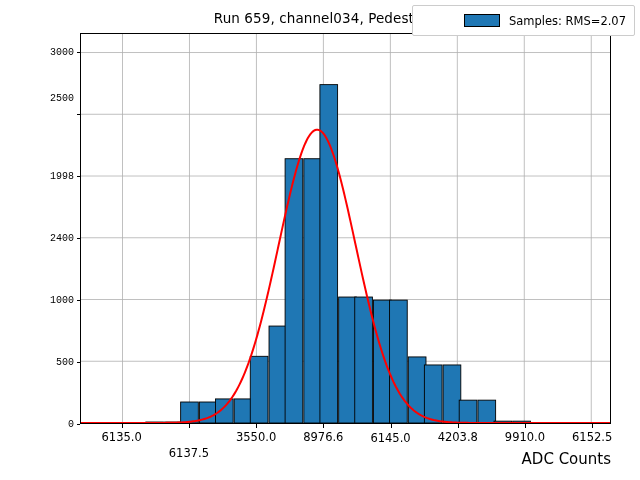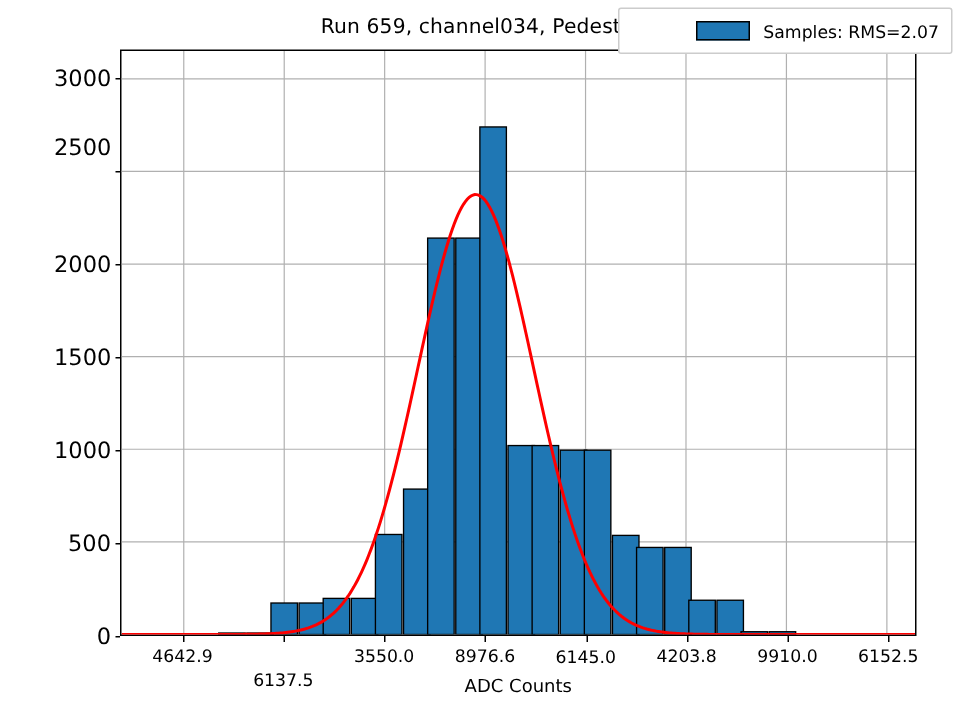--- a/index.html
+++ b/index.html
@@ -18,29 +18,29 @@
   }
   #grid-layer,#data-layer,#tick-layer{position:absolute;left:0;top:0;width:100%;height:100%;}
   #grid-layer svg,#data-layer svg{display:block;width:100%;height:100%;}
 
   
   .xtick-label{
     position:absolute;font-size:11.5px;color:#000000;
     transform:translateX(-50%);white-space:nowrap;
   }
   .ytick-label{
-    position:absolute;font-size:15px;color:#000000;
-    transform:translateY(-50%);white-space:nowrap;text-align:right;
+    position:absolute;font-size:10px;color:#000000;
+    transform:translateY(-50%);white-space:nowrap;text-align:right;font-family:Liberation Mono, monospace;
   }
   .xtick-mark{position:absolute;width:1px;height:3.5px;background:#000000;}
   .ytick-mark{position:absolute;width:3.5px;height:1px;background:#000000;}
 
   #xlabel{
-    position:absolute;left:80px;top:450px;width:531px;text-align:center;
-    font-size:12px;color:#000000;
+    position:absolute;left:80px;top:450px;width:531px;text-align:right;
+    font-size:15px;color:#000000;
   }
 
   
   #legend{
     position:absolute;right:5px;top:5px;
     background:#ffffff;border:0.9px solid #cccccc;border-radius:2px;
     padding:5px 8px 5px 7px;box-sizing:border-box;
   }
   .legend-row{display:flex;align-items:center;height:19px;padding-left:44px;}
   .legend-key{width:36px;height:13px;margin-right:9px;flex:0 0 auto;position:relative;}
@@ -102,21 +102,21 @@
           <rect x="398.45" y="368.04" width="17.74" height="22.96" fill="#1f77b4" stroke="#000000" stroke-width="0.9"></rect>
           <rect x="414.58" y="389.14" width="17.74" height="1.86" fill="#1f77b4" stroke="#000000" stroke-width="0.9"></rect>
           <rect x="433.40" y="389.14" width="17.74" height="1.86" fill="#1f77b4" stroke="#000000" stroke-width="0.9"></rect>
           <polyline points="0.00,391.00 1.26,391.00 2.53,391.00 3.79,391.00 5.06,391.00 6.32,391.00 7.59,391.00 8.85,391.00 10.11,391.00 11.38,391.00 12.64,391.00 13.91,391.00 15.17,391.00 16.44,391.00 17.70,391.00 18.96,391.00 20.23,391.00 21.49,391.00 22.76,391.00 24.02,391.00 25.29,391.00 26.55,391.00 27.81,391.00 29.08,391.00 30.34,391.00 31.61,391.00 32.87,391.00 34.14,391.00 35.40,391.00 36.66,391.00 37.93,391.00 39.19,391.00 40.46,391.00 41.72,391.00 42.99,391.00 44.25,391.00 45.51,391.00 46.78,391.00 48.04,391.00 49.31,391.00 50.57,391.00 51.84,391.00 53.10,391.00 54.36,391.00 55.63,391.00 56.89,390.99 58.16,390.99 59.42,390.99 60.69,390.99 61.95,390.99 63.21,390.99 64.48,390.99 65.74,390.98 67.01,390.98 68.27,390.98 69.54,390.98 70.80,390.97 72.06,390.97 73.33,390.96 74.59,390.96 75.86,390.95 77.12,390.94 78.39,390.93 79.65,390.93 80.91,390.92 82.18,390.90 83.44,390.89 84.71,390.87 85.97,390.86 87.24,390.84 88.50,390.82 89.76,390.79 91.03,390.76 92.29,390.73 93.56,390.70 94.82,390.66 96.09,390.62 97.35,390.57 98.61,390.51 99.88,390.45 101.14,390.39 102.41,390.31 103.67,390.23 104.94,390.14 106.20,390.04 107.46,389.93 108.73,389.80 109.99,389.67 111.26,389.52 112.52,389.35 113.79,389.17 115.05,388.97 116.31,388.75 117.58,388.51 118.84,388.24 120.11,387.95 121.37,387.64 122.64,387.30 123.90,386.92 125.16,386.52 126.43,386.07 127.69,385.59 128.96,385.07 130.22,384.51 131.49,383.90 132.75,383.24 134.01,382.53 135.28,381.76 136.54,380.94 137.81,380.05 139.07,379.10 140.34,378.08 141.60,376.98 142.86,375.81 144.13,374.56 145.39,373.23 146.66,371.81 147.92,370.29 149.19,368.69 150.45,366.98 151.71,365.17 152.98,363.25 154.24,361.22 155.51,359.08 156.77,356.82 158.04,354.43 159.30,351.93 160.56,349.30 161.83,346.53 163.09,343.64 164.36,340.61 165.62,337.44 166.89,334.14 168.15,330.70 169.41,327.11 170.68,323.39 171.94,319.53 173.21,315.52 174.47,311.38 175.74,307.10 177.00,302.68 178.26,298.13 179.53,293.45 180.79,288.64 182.06,283.71 183.32,278.67 184.59,273.51 185.85,268.24 187.11,262.88 188.38,257.43 189.64,251.89 190.91,246.28 192.17,240.61 193.44,234.87 194.70,229.10 195.96,223.28 197.23,217.45 198.49,211.60 199.76,205.76 201.02,199.93 202.29,194.13 203.55,188.36 204.81,182.66 206.08,177.02 207.34,171.46 208.61,166.00 209.87,160.65 211.14,155.42 212.40,150.33 213.66,145.40 214.93,140.63 216.19,136.04 217.46,131.65 218.72,127.46 219.99,123.49 221.25,119.75 222.51,116.25 223.78,113.01 225.04,110.03 226.31,107.32 227.57,104.89 228.84,102.74 230.10,100.89 231.36,99.34 232.63,98.10 233.89,97.17 235.16,96.54 236.42,96.23 237.69,96.24 238.95,96.56 240.21,97.20 241.48,98.15 242.74,99.40 244.01,100.96 245.27,102.82 246.54,104.98 247.80,107.42 249.06,110.14 250.33,113.14 251.59,116.39 252.86,119.90 254.12,123.65 255.39,127.63 256.65,131.82 257.91,136.23 259.18,140.82 260.44,145.60 261.71,150.54 262.97,155.63 264.24,160.86 265.50,166.22 266.76,171.68 268.03,177.25 269.29,182.89 270.56,188.60 271.82,194.36 273.09,200.17 274.35,206.00 275.61,211.84 276.88,217.69 278.14,223.52 279.41,229.33 280.67,235.11 281.94,240.84 283.20,246.51 284.46,252.12 285.73,257.65 286.99,263.10 288.26,268.46 289.52,273.72 290.79,278.87 292.05,283.92 293.31,288.84 294.58,293.64 295.84,298.32 297.11,302.86 298.37,307.27 299.64,311.55 300.90,315.69 302.16,319.69 303.43,323.55 304.69,327.26 305.96,330.84 307.22,334.28 308.49,337.58 309.75,340.74 311.01,343.76 312.28,346.65 313.54,349.41 314.81,352.03 316.07,354.53 317.34,356.91 318.60,359.17 319.86,361.30 321.13,363.33 322.39,365.24 323.66,367.05 324.92,368.75 326.19,370.36 327.45,371.87 328.71,373.29 329.98,374.62 331.24,375.86 332.51,377.03 333.77,378.12 335.04,379.14 336.30,380.09 337.56,380.97 338.83,381.80 340.09,382.56 341.36,383.27 342.62,383.92 343.89,384.53 345.15,385.09 346.41,385.61 347.68,386.09 348.94,386.53 350.21,386.94 351.47,387.31 352.74,387.65 354.00,387.97 355.26,388.25 356.53,388.52 357.79,388.76 359.06,388.98 360.32,389.18 361.59,389.36 362.85,389.52 364.11,389.67 365.38,389.81 366.64,389.93 367.91,390.04 369.17,390.14 370.44,390.23 371.70,390.32 372.96,390.39 374.23,390.46 375.49,390.52 376.76,390.57 378.02,390.62 379.29,390.66 380.55,390.70 381.81,390.73 383.08,390.77 384.34,390.79 385.61,390.82 386.87,390.84 388.14,390.86 389.40,390.88 390.66,390.89 391.93,390.90 393.19,390.92 394.46,390.93 395.72,390.94 396.99,390.94 398.25,390.95 399.51,390.96 400.78,390.96 402.04,390.97 403.31,390.97 404.57,390.98 405.84,390.98 407.10,390.98 408.36,390.98 409.63,390.99 410.89,390.99 412.16,390.99 413.42,390.99 414.69,390.99 415.95,390.99 417.21,390.99 418.48,391.00 419.74,391.00 421.01,391.00 422.27,391.00 423.54,391.00 424.80,391.00 426.06,391.00 427.33,391.00 428.59,391.00 429.86,391.00 431.12,391.00 432.39,391.00 433.65,391.00 434.91,391.00 436.18,391.00 437.44,391.00 438.71,391.00 439.97,391.00 441.24,391.00 442.50,391.00 443.76,391.00 445.03,391.00 446.29,391.00 447.56,391.00 448.82,391.00 450.09,391.00 451.35,391.00 452.61,391.00 453.88,391.00 455.14,391.00 456.41,391.00 457.67,391.00 458.94,391.00 460.20,391.00 461.46,391.00 462.73,391.00 463.99,391.00 465.26,391.00 466.52,391.00 467.79,391.00 469.05,391.00 470.31,391.00 471.58,391.00 472.84,391.00 474.11,391.00 475.37,391.00 476.64,391.00 477.90,391.00 479.16,391.00 480.43,391.00 481.69,391.00 482.96,391.00 484.22,391.00 485.49,391.00 486.75,391.00 488.01,391.00 489.28,391.00 490.54,391.00 491.81,391.00 493.07,391.00 494.34,391.00 495.60,391.00 496.86,391.00 498.13,391.00 499.39,391.00 500.66,391.00 501.92,391.00 503.19,391.00 504.45,391.00 505.71,391.00 506.98,391.00 508.24,391.00 509.51,391.00 510.77,391.00 512.04,391.00 513.30,391.00 514.56,391.00 515.83,391.00 517.09,391.00 518.36,391.00 519.62,391.00 520.89,391.00 522.15,391.00 523.41,391.00 524.68,391.00 525.94,391.00 527.21,391.00 528.47,391.00 529.74,391.00 531.00,391.00" fill="none" stroke="#ff0000" stroke-width="2"></polyline>
         </svg>
     </div>
   </div>
 
   <div id="tick-layer-host">
       <div class="xtick-mark" style="left:121.67px;top:424px;"></div>
-      <div class="xtick-label" style="left:121.67px;top:430px;">4642.9</div>
+      <div class="xtick-label" style="left:121.67px;top:430px;">6135.0</div>
       <div class="xtick-mark" style="left:188.89px;top:424px;"></div>
       <div class="xtick-label" style="left:188.89px;top:446px;">6137.5</div>
       <div class="xtick-mark" style="left:256.10px;top:424px;"></div>
       <div class="xtick-label" style="left:256.10px;top:430px;">3550.0</div>
       <div class="xtick-mark" style="left:323.32px;top:424px;"></div>
       <div class="xtick-label" style="left:323.32px;top:430px;">8976.6</div>
       <div class="xtick-mark" style="left:390.53px;top:424px;"></div>
       <div class="xtick-label" style="left:390.53px;top:431px;">6145.0</div>
       <div class="xtick-mark" style="left:457.75px;top:424px;"></div>
       <div class="xtick-label" style="left:457.75px;top:430px;">4203.8</div>
@@ -124,23 +124,23 @@
       <div class="xtick-label" style="left:524.96px;top:430px;">9910.0</div>
       <div class="xtick-mark" style="left:592.18px;top:424px;"></div>
       <div class="xtick-label" style="left:592.18px;top:430px;">6152.5</div>
       <div class="ytick-mark" style="left:76.5px;top:424.00px;"></div>
       <div class="ytick-label" style="left:36px;top:424.00px;width:38px;">0</div>
       <div class="ytick-mark" style="left:76.5px;top:361.94px;"></div>
       <div class="ytick-label" style="left:36px;top:361.94px;width:38px;">500</div>
       <div class="ytick-mark" style="left:76.5px;top:299.87px;"></div>
       <div class="ytick-label" style="left:36px;top:299.87px;width:38px;">1000</div>
       <div class="ytick-mark" style="left:76.5px;top:237.81px;"></div>
-      <div class="ytick-label" style="left:36px;top:237.81px;width:38px;">1500</div>
+      <div class="ytick-label" style="left:36px;top:237.81px;width:38px;">2400</div>
       <div class="ytick-mark" style="left:76.5px;top:175.75px;"></div>
-      <div class="ytick-label" style="left:36px;top:175.75px;width:38px;">2000</div>
+      <div class="ytick-label" style="left:36px;top:175.75px;width:38px;">1998</div>
       <div class="ytick-mark" style="left:76.5px;top:113.68px;"></div>
       <div class="ytick-label" style="left:36px;top:98px;width:38px;">2500</div>
       <div class="ytick-mark" style="left:76.5px;top:51.62px;"></div>
       <div class="ytick-label" style="left:36px;top:51.62px;width:38px;">3000</div>
     </div>
 
   <div id="xlabel">ADC Counts</div>
 
   <div id="legend">
     <div class="legend-row">

